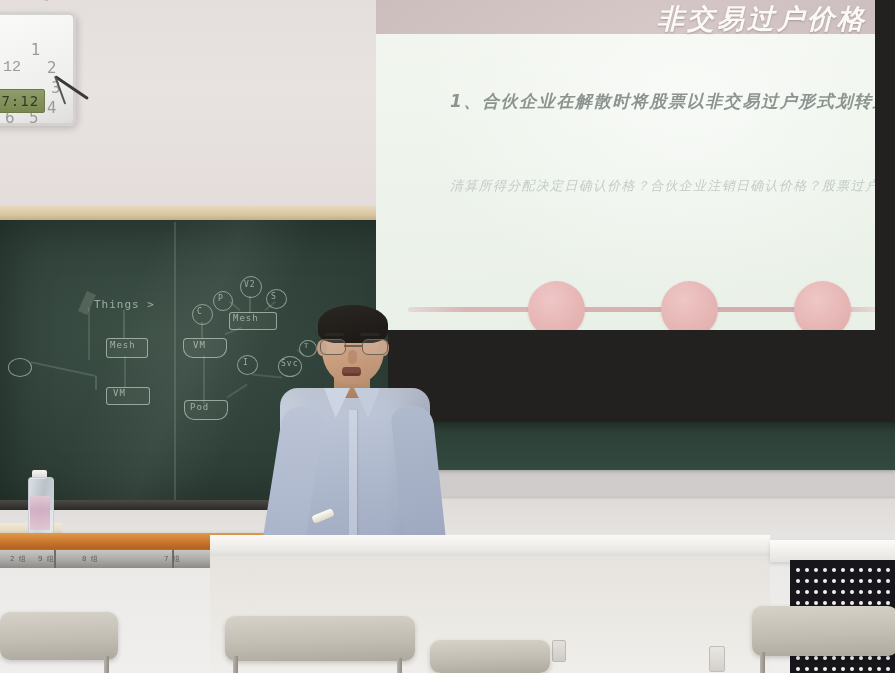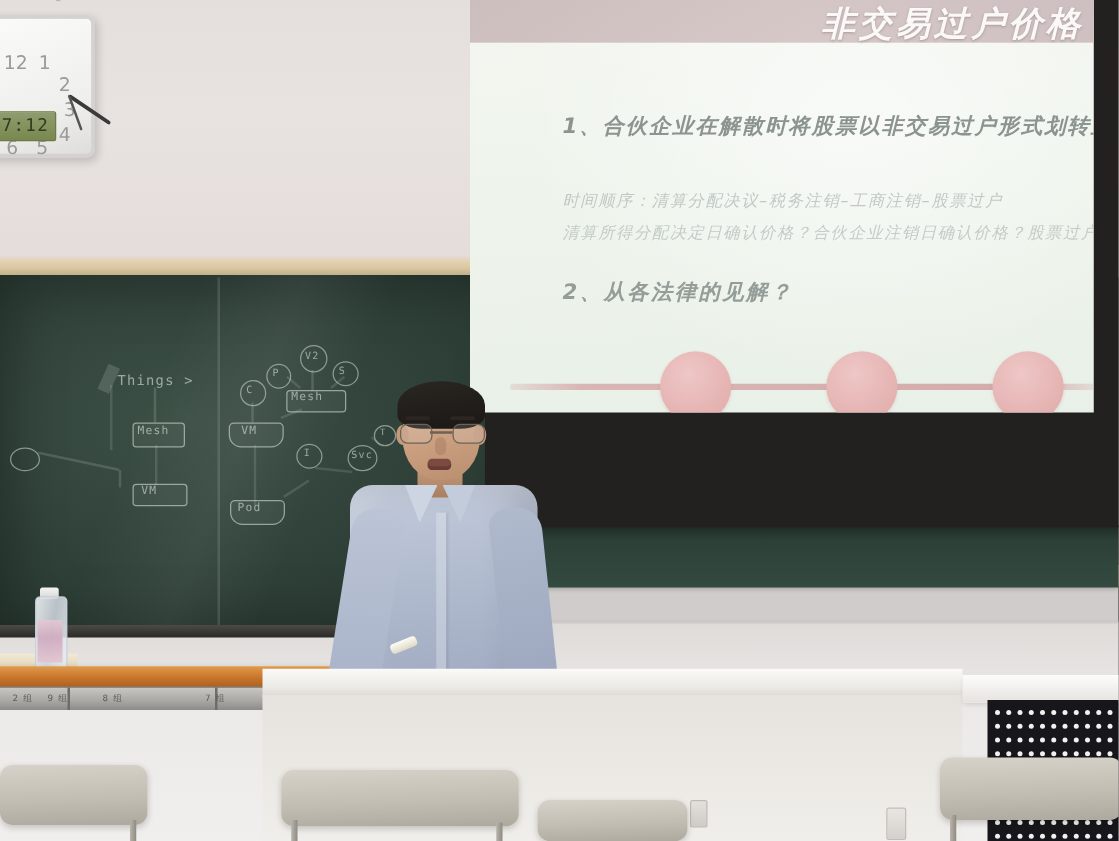--- a/index.html
+++ b/index.html
@@ -257,33 +257,31 @@
   <div class="screen-frame"></div>
   <div class="screen">
     <div class="screen-glow"></div>
 
     <div class="title-band">
       <div class="pin"></div>
       <div class="slide-title">非交易过户价格</div>
     </div>
 
     <div class="bullet1">1、合伙企业在解散时将股票以非交易过户形式划转至各合伙人</div>
-    <div class="sub1">时间顺序：清算分配决议–税务注销–工商注销–股票过户</div>
     <div class="sub2">清算所得分配决定日确认价格？合伙企业注销日确认价格？股票过户</div>
-    <div class="bullet2">2、从各法律的见解？</div>
 
     <div class="tl-line"></div>
     <div class="tl-dot" style="left:152px;"></div>
     <div class="tl-dot" style="left:285px;"></div>
     <div class="tl-dot" style="left:418px;"></div>
   </div>
 
   <div class="clock-dot"></div>
   <div class="clock">
-    <div class="clock-num" style="left:18px;top:26px;">12</div>
+    <div class="clock-num" style="left:18px;top:44px;font-family:Liberation Mono, monospace;">12</div>
     <div class="clock-num" style="left:46px;top:26px;">1</div>
     <div class="clock-num" style="left:62px;top:44px;">2</div>
     <div class="clock-num" style="left:66px;top:64px;">3</div>
     <div class="clock-num" style="left:62px;top:84px;">4</div>
     <div class="clock-num" style="left:44px;top:94px;">5</div>
     <div class="clock-num" style="left:20px;top:94px;">6</div>
     <div class="clock-hand"></div>
     <div class="clock-hand2"></div>
     <div class="clock-lcd">17:12</div>
   </div>

